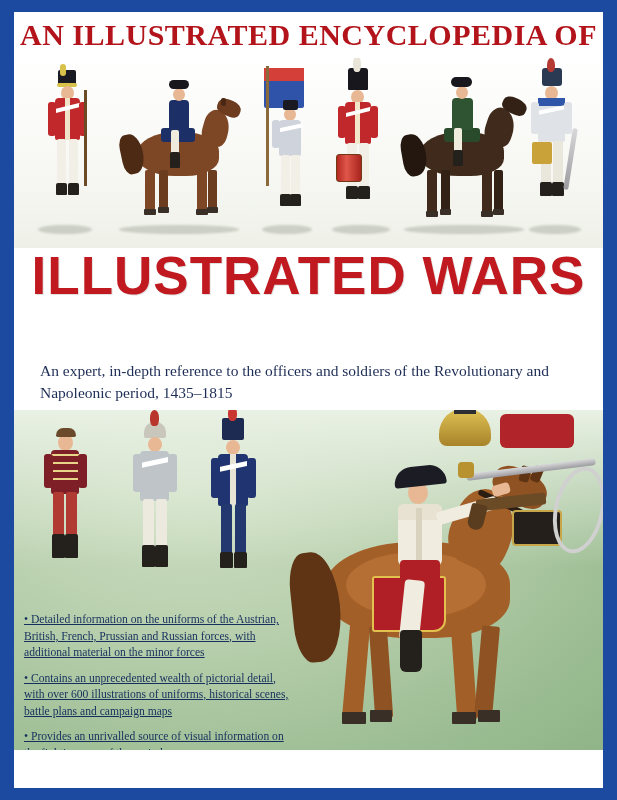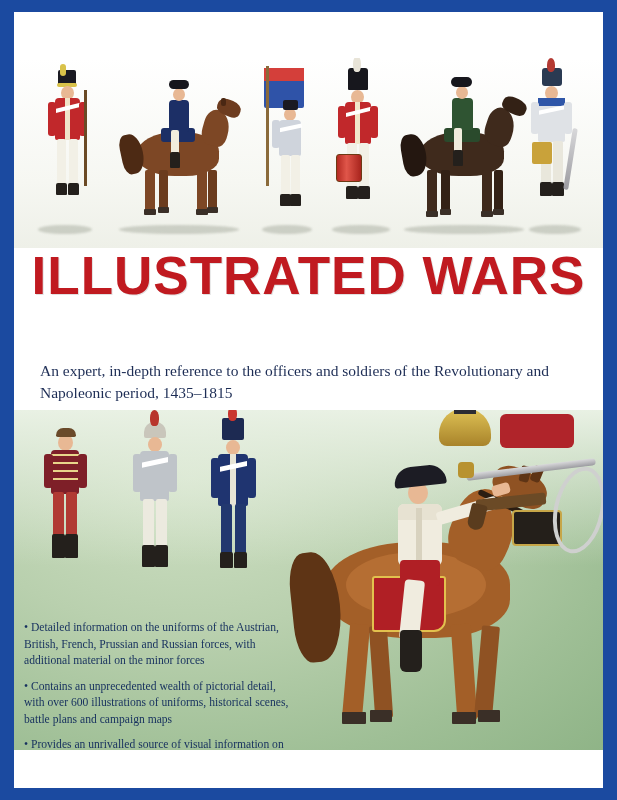--- a/index.html
+++ b/index.html
@@ -118,21 +118,22 @@
     position: absolute;
     left: 24px;
     top: 600px;
     width: 265px;
     font-family: "Liberation Serif", serif;
     font-size: 11.6px;
     line-height: 16.5px;
     color: #16305e;
   }
   .bullets p {
-    margin: 8px 0 9px 0;
+    margin: 0 0 9px 0;
+    text-decoration: underline;
   }
 
   
   .author-bar {
     position: absolute;
     left: 0;
     bottom: 0;
     width: 100%;
     height: 38px;
     background: #1b4aa0;
@@ -180,20 +181,23 @@
     background: linear-gradient(90deg, #b42a22, #e0564a 40%, #a8241d);
     border: 1px solid #6d3a14;
   }
 </style>
 </head>
 <body>
 
 <div id="book-cover">
   <div class="inner-page">
 
+    <div class="top-title">
+      <span>AN ILLUSTRATED ENCYCLOPEDIA OF</span>
+    </div>
 
     <div class="top-strip">
 
       <div class="ground-shadow" style="left:24px; width:54px;"></div>
       <div class="ground-shadow" style="left:105px; width:120px;"></div>
       <div class="ground-shadow" style="left:248px; width:50px;"></div>
       <div class="ground-shadow" style="left:318px; width:58px;"></div>
       <div class="ground-shadow" style="left:390px; width:120px;"></div>
       <div class="ground-shadow" style="left:515px; width:52px;"></div>
 

